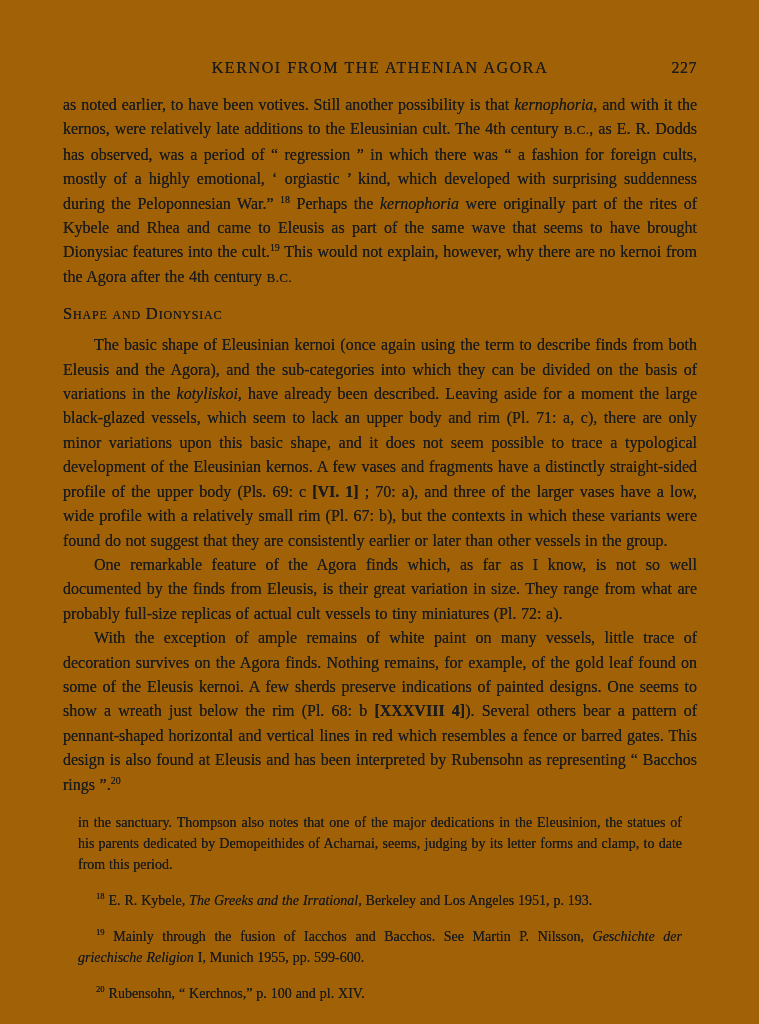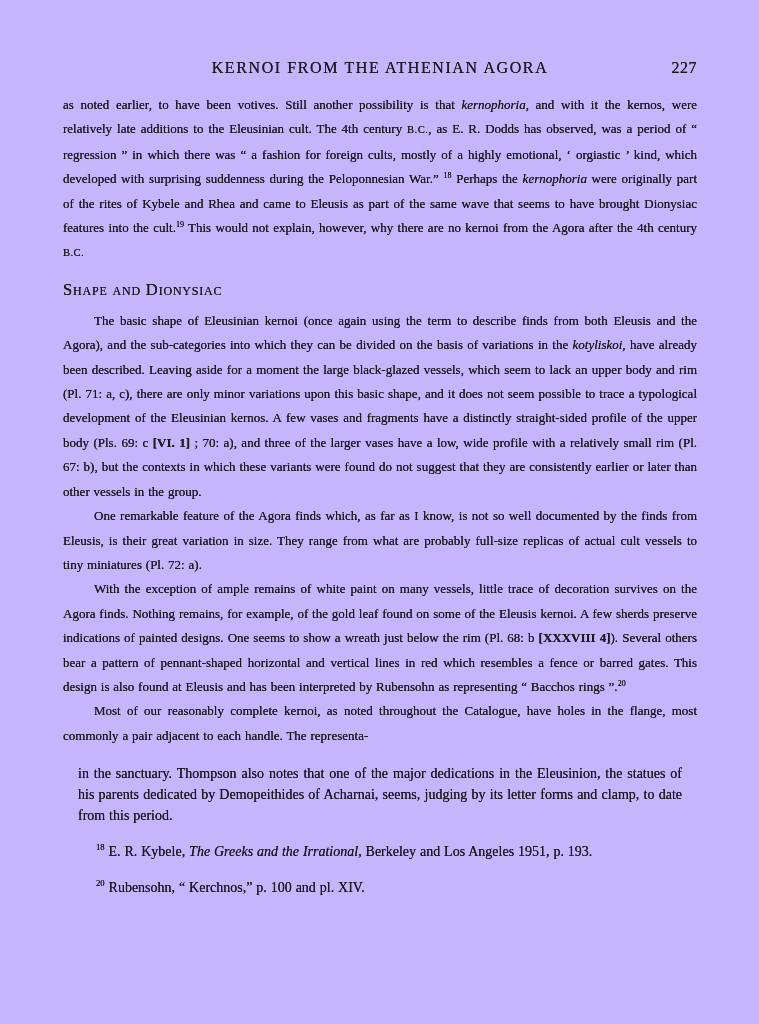--- a/index.html
+++ b/index.html
@@ -1,33 +1,33 @@
 <!DOCTYPE html>
 <html><head>
 <meta charset="utf-8">
 <style>
   html, body { margin:0; padding:0; }
   body { width:759px; height:1024px; background:#fbfbf9; }
   .page {
     position:relative; width:759px; height:1024px;
-    background:#c4b5fd; color:#1c1c1c; overflow:hidden;
+    background:#a16207; color:#1c1c1c; overflow:hidden;
     font-family:"Liberation Serif", serif;
     text-shadow: 0 0 0.45px currentColor;
   }
   .content { position:absolute; left:63px; top:58px; width:634px; }
   .running-header {
     position:relative; text-align:center; font-size:16px;
     letter-spacing:1.6px; line-height:20px; margin:0 0 15px 0;
     white-space:nowrap;
   }
   .page-number {
     position:absolute; right:0; top:0; letter-spacing:0.5px;margin-left:20px;
   }
   .para {
-    margin:0; text-align:justify; font-size:13px; line-height:24.4px;
+    margin:0; text-align:justify; font-size:16px; line-height:24.4px;
     word-spacing:0.6px;
   }
   .para.indent { text-indent:31px; }
   .section-heading {
     font-size:16.6px; font-weight:normal; font-variant:small-caps;
     letter-spacing:0.8px; line-height:22px; margin:13px 0 8px 0;
   }
   .footnotes {
     margin-top:11px; font-size:14px; line-height:21px;
     text-align:justify; word-spacing:0.4px;
@@ -50,22 +50,22 @@
       <span>KERNOI FROM THE ATHENIAN AGORA</span>
       <span class="page-number">227</span>
     </div>
 
     <div>
         <p class="para"><span>as noted earlier, to have been votives.  Still another possibility is that </span><span class="run-i">kernophoria,</span><span> and with it the kernos, were relatively late additions to the Eleusinian cult.  The 4th century </span><span class="run-sc">B.C.</span><span>, as E. R. Dodds has observed, was a period of “ regression ” in which there was “ a fashion for foreign cults, mostly of a highly emotional, ‘ orgiastic ’ kind, which developed with surprising suddenness during the Peloponnesian War.” </span><sup class="run-sup">18</sup><span> Perhaps the </span><span class="run-i">kernophoria</span><span> were originally part of the rites of Kybele and Rhea and came to Eleusis as part of the same wave that seems to have brought Dionysiac features into the cult.</span><sup class="run-sup">19</sup><span>  This would not explain, however, why there are no kernoi from the Agora after the 4th century </span><span class="run-sc">B.C.</span></p>
         <h2 class="section-heading">Shape and Dionysiac</h2>
         <p class="para indent"><span>The basic shape of Eleusinian kernoi (once again using the term to describe finds from both Eleusis and the Agora), and the sub-categories into which they can be divided on the basis of variations in the </span><span class="run-i">kotyliskoi</span><span>, have already been described.  Leaving aside for a moment the large black-glazed vessels, which seem to lack an upper body and rim (Pl. 71: a, c), there are only minor variations upon this basic shape, and it does not seem possible to trace a typological development of the Eleusinian kernos.  A few vases and fragments have a distinctly straight-sided profile of the upper body (Pls. 69: c </span><span class="run-b">[VI. 1]</span><span> ; 70: a), and three of the larger vases have a low, wide profile with a relatively small rim (Pl. 67: b), but the contexts in which these variants were found do not suggest that they are consistently earlier or later than other vessels in the group.</span></p>
         <p class="para indent"><span>One remarkable feature of the Agora finds which, as far as I know, is not so well documented by the finds from Eleusis, is their great variation in size.  They range from what are probably full-size replicas of actual cult vessels to tiny miniatures (Pl. 72: a).</span></p>
         <p class="para indent"><span>With the exception of ample remains of white paint on many vessels, little trace of decoration survives on the Agora finds.  Nothing remains, for example, of the gold leaf found on some of the Eleusis kernoi.  A few sherds preserve indications of painted designs.  One seems to show a wreath just below the rim (Pl. 68: b </span><span class="run-b">[XXXVIII 4]</span><span>).  Several others bear a pattern of pennant-shaped horizontal and vertical lines in red which resembles a fence or barred gates.  This design is also found at Eleusis and has been interpreted by Rubensohn as representing “ Bacchos rings ”.</span><sup class="run-sup">20</sup></p>
-        <p class="para indent"><span>Most of our reasonably complete kernoi, as noted throughout the Catalogue, have holes in the flange, most commonly a pair adjacent to each handle.  The representa-</span></p>
       </div>
 
     <div class="footnotes">
         <p class="footnote"><span>in the sanctuary.  Thompson also notes that one of the major dedications in the Eleusinion, the statues of his parents dedicated by Demopeithides of Acharnai, seems, judging by its letter forms and clamp, to date from this period.</span></p>
         <p class="footnote indent"><sup class="run-sup">18</sup><span> E. R. Kybele, </span><span class="run-i">The Greeks and the Irrational,</span><span> Berkeley and Los Angeles 1951, p. 193.</span></p>
+        <p class="footnote indent"><sup class="run-sup">19</sup><span> Mainly through the fusion of Iacchos and Bacchos.  See Martin P. Nilsson, </span><span class="run-i">Geschichte der griechische Religion</span><span> I, Munich 1955, pp. 599-600.</span></p>
         <p class="footnote indent"><sup class="run-sup">20</sup><span> Rubensohn, “ Kerchnos,” p. 100 and pl. XIV.</span></p>
       </div>
   </div>
 </div>
 
 </body></html>

